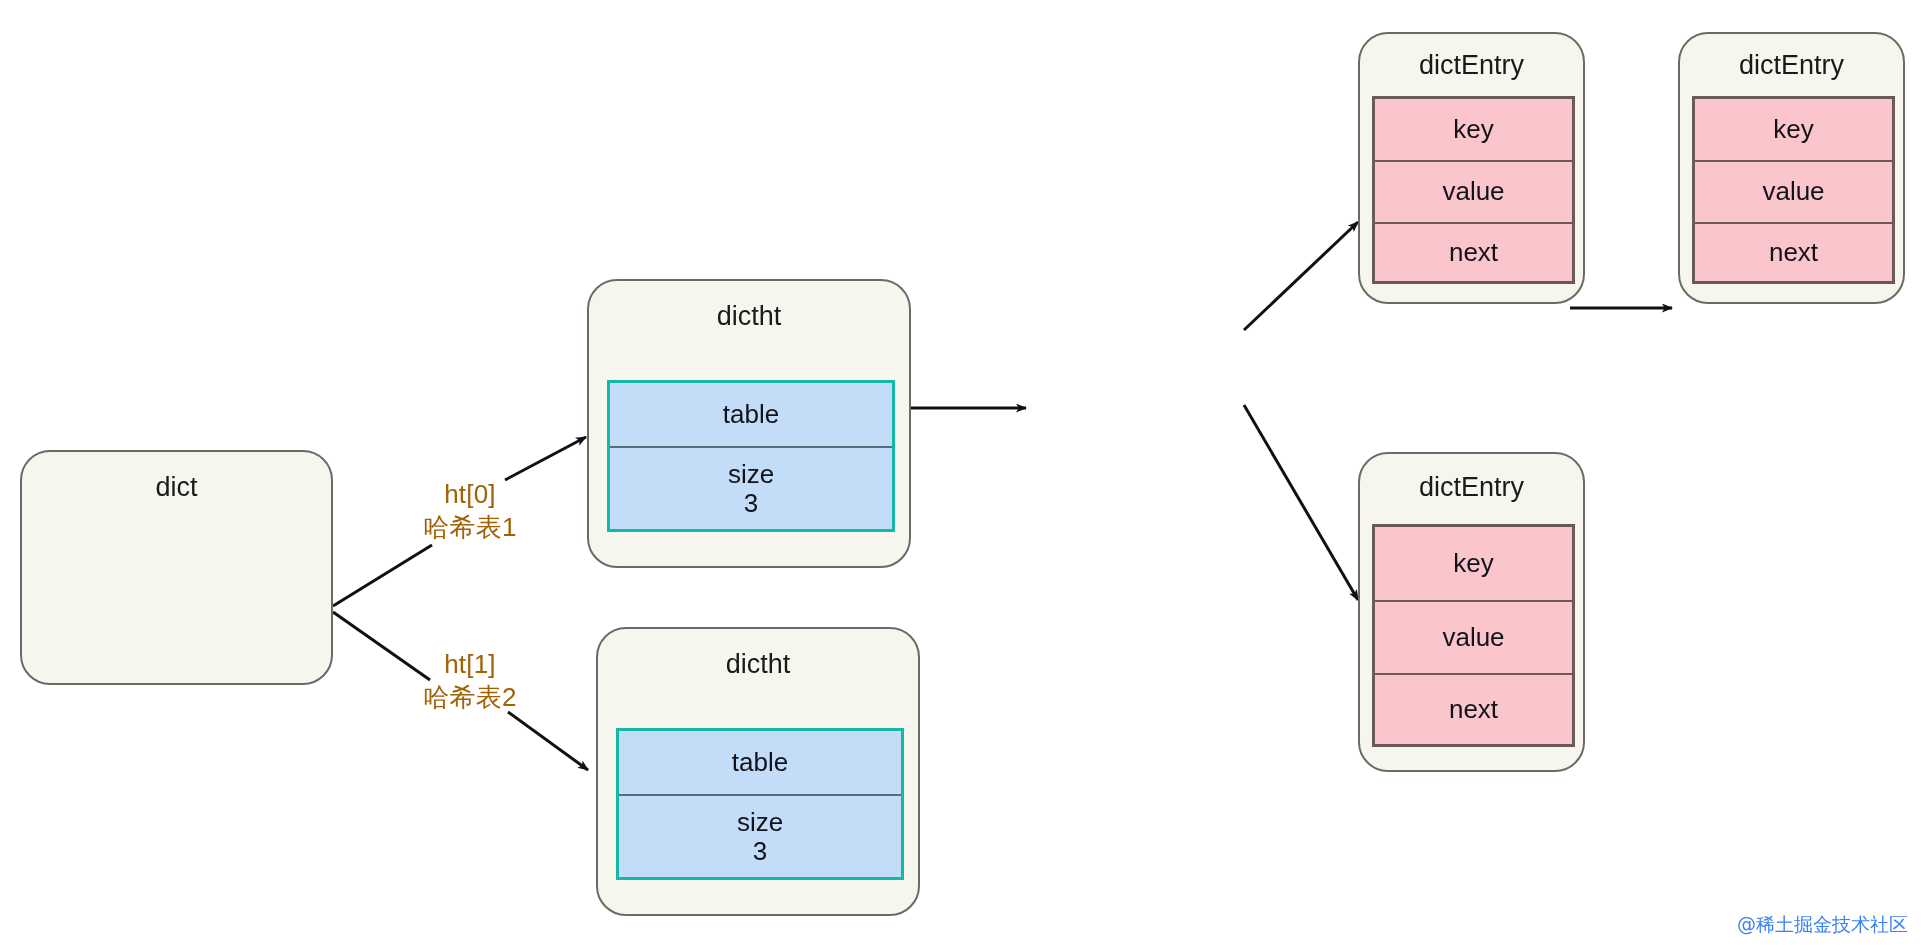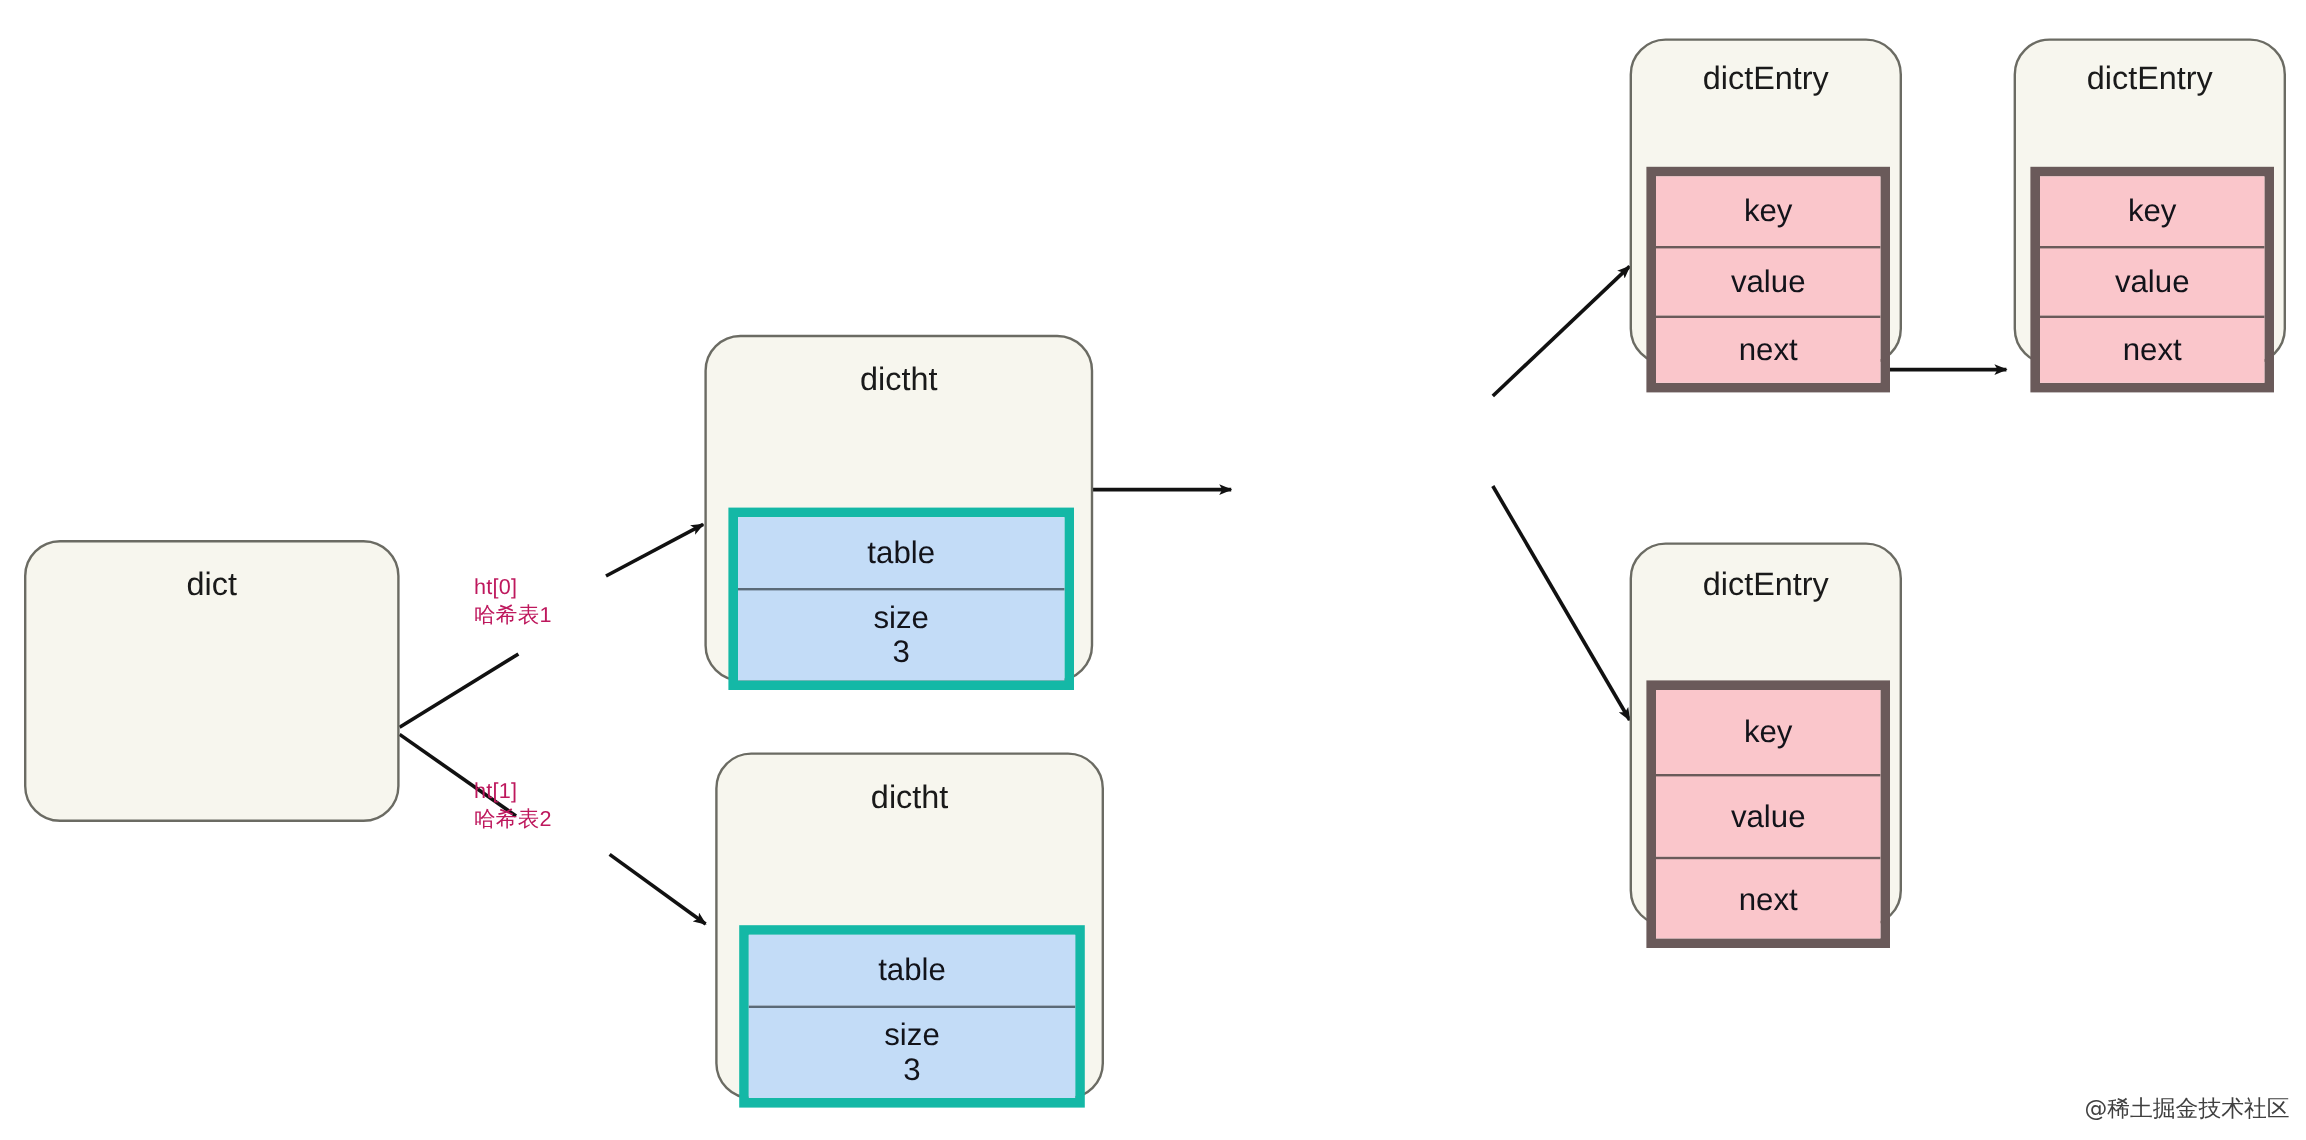--- a/index.html
+++ b/index.html
@@ -38,24 +38,23 @@
     text-align: center;
     font-size: 27px;
     color: #1a1a1a;
     line-height: 1;
     white-space: nowrap;
   }
   
   .fields {
     position: absolute;
     box-sizing: border-box;
-    border: 8px solid #14b8a6;
+    border: 3px solid #14b8a6;
     display: flex;
     flex-direction: column;
-    margin-top: 43px;
   }
   .fields.pink { border-color: #6a5a5a; }
   .fields.orange { border-color: #8a7055; }
   .cell {
     box-sizing: border-box;
     display: flex;
     align-items: center;
     justify-content: center;
     text-align: center;
     font-size: 26px;
@@ -66,30 +65,31 @@
   .cell.blue { background: #c3dcf7; }
   .cell.pink { background: #fac6cb; }
   .cell.orange { background: #fbd2a4; }
   .cell + .cell.blue { border-top: 2px solid #5a6a78; }
   .cell + .cell.pink { border-top: 2px solid #6a5a5a; }
   .cell + .cell.orange { border-top: 2px solid #8a7055; }
 
   
   .edge-label {
     position: absolute;
-    font-size: 18px;
-    color: #be185d;
+    font-size: 26px;
+    color: #a16207;
     line-height: 1.28;
+    text-align: center;
     white-space: pre-line;
     letter-spacing: 0.2px;
   }
   .watermark {
     position: absolute;
     font-size: 19px;
-    color: #404040;
+    color: #3b82f6;
     line-height: 1;
     white-space: nowrap;
     font-family: "DejaVu Sans", sans-serif;
   }
 </style>
 </head>
 <body>
 
 <div id="canvas">
 

